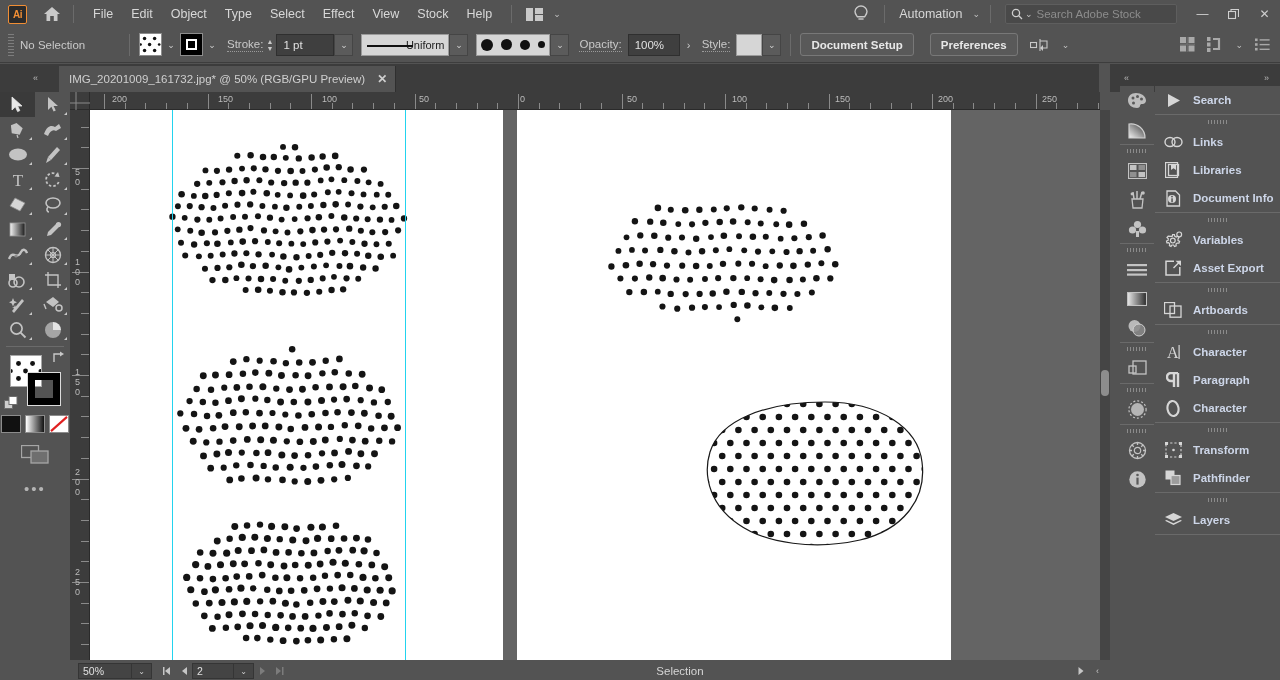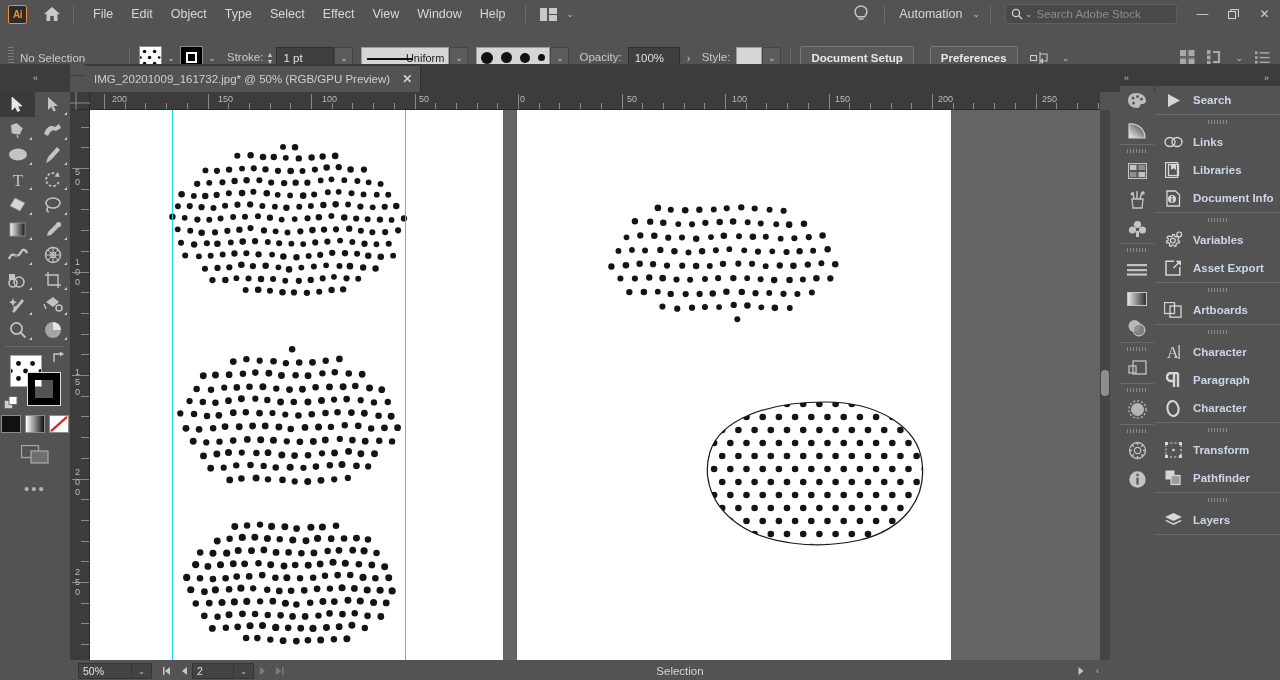--- a/index.html
+++ b/index.html
@@ -46,21 +46,21 @@
     width: 172px; height: 20px; background: #494949;
     border: 1px solid #5e5e5e; border-radius: 2px; margin-left: 4px;
     padding: 0 5px;
   }
   .stock-search .ph { color: #8d8d8d; font-size: 11.5px; margin-left: 4px; }
   .wincontrols { display: flex; align-items: center; margin-left: 10px; }
   .wbtn { width: 31px; height: 28px; display: flex; align-items: center; justify-content: center; color: #d0d0d0; font-size: 12px; }
 
   
   .controlbar {
-    position: absolute; left: 0; top: 40px; width: 1280px; height: 36px;
+    position: absolute; left: 0; top: 27px; width: 1280px; height: 36px;
     background: #535353; border-bottom: 1px solid #3d3d3d;
     display: flex; align-items: center;
   }
   .gripper { width: 10px; height: 22px; margin: 0 4px 0 6px;
     background-image: repeating-linear-gradient(to bottom, #7d7d7d 0 1px, transparent 1px 3px);
     background-size: 6px 3px; background-repeat: repeat-y; background-position: 2px 0;
   }
   .cb-label { color: #c9c9c9; font-size: 11.5px; white-space: nowrap; }
   .cbsep { width: 1px; height: 22px; background: #6b6b6b; margin: 0 9px; }
   .swatch-box {
@@ -102,21 +102,21 @@
   .style-swatch { width: 26px; height: 22px; background: #d6d6d6; border: 1px solid #9b9b9b; }
   .btn {
     height: 23px; padding: 0 10px; background: #595959; border: 1px solid #787878;
     border-radius: 3px; color: #e8e8e8; font-size: 11.5px; font-weight: bold;
     display: flex; align-items: center;
   }
   .cb-right { margin-left: auto; display: flex; align-items: center; padding-right: 10px; gap: 12px; }
 
   
   .tabbar {
-    position: absolute; left: 84px; top: 64px; width: 1040px; height: 28px;
+    position: absolute; left: 59px; top: 64px; width: 1040px; height: 28px;
     background: #3c3c3c; display: flex; align-items: flex-end;
   }
   .doc-tab {
     height: 26px; background: #535353; border-right: 1px solid #2f2f2f;
     display: flex; align-items: center; padding: 0 8px 0 10px; gap: 12px;
     color: #cfcfcf; font-size: 11.5px;
   }
   .tab-close { color: #cfcfcf; font-size: 12px; font-weight: bold; }
   .arrows-tl { position:absolute; left:0; top:64px; width:70px; height:28px; background:#3c3c3c;
     display:flex; align-items:center; justify-content:center; color:#b7b7b7; font-size: 9px; letter-spacing:-1px;}
@@ -243,21 +243,21 @@
     </div>
     <div class="vsep"></div>
     <div class="menu-items">
       <div class="menu-item">File</div>
       <div class="menu-item">Edit</div>
       <div class="menu-item">Object</div>
       <div class="menu-item">Type</div>
       <div class="menu-item">Select</div>
       <div class="menu-item">Effect</div>
       <div class="menu-item">View</div>
-      <div class="menu-item">Window</div>
+      <div class="menu-item">Stock</div>
       <div class="menu-item">Help</div>
     </div>
     <div class="vsep"></div>
     <div class="arrange-icon">
       <svg width="17" height="13" viewBox="0 0 17 13">
           <rect x="0" y="0" width="7" height="13" fill="#c9c9c9"></rect>
           <rect x="9" y="0" width="8" height="6" fill="#c9c9c9"></rect>
           <rect x="9" y="7" width="8" height="6" fill="#c9c9c9"></rect>
         </svg>
       <span class="caret">⌄</span>

